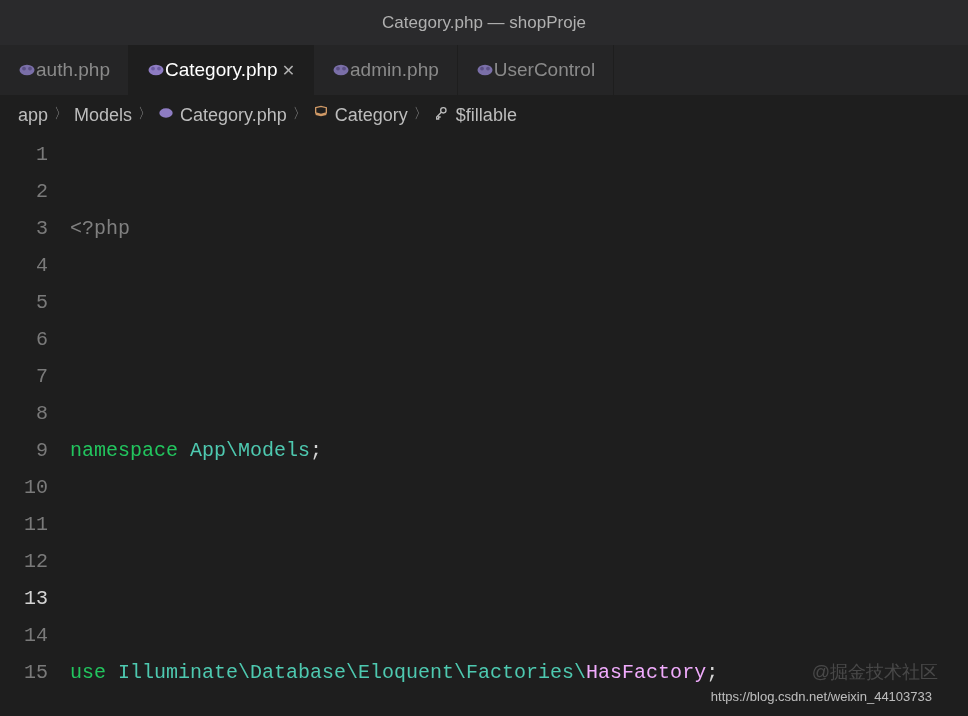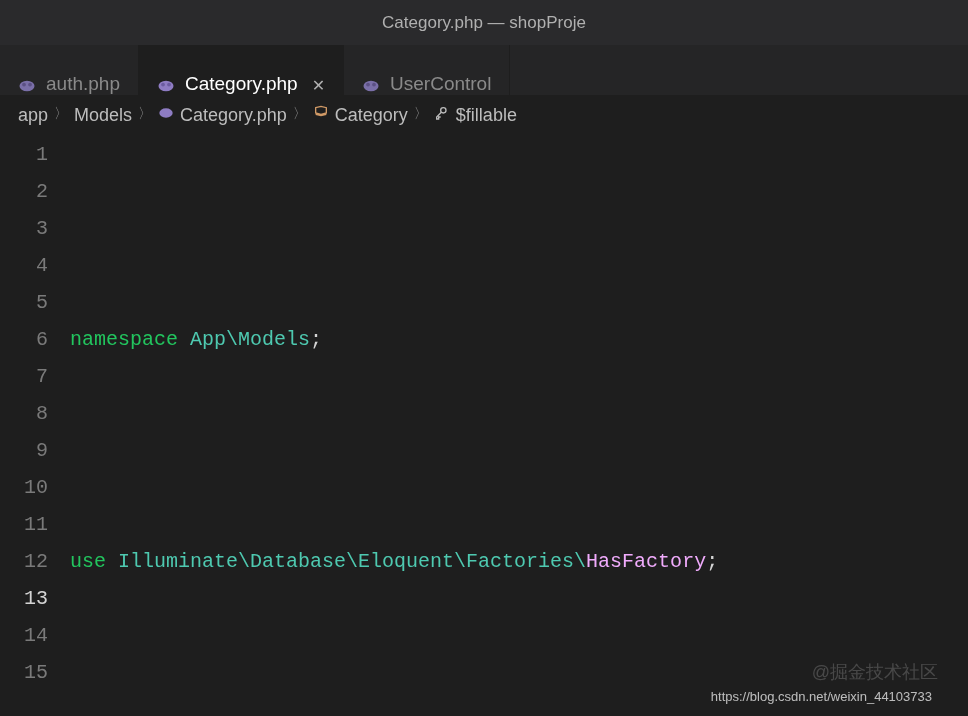--- a/index.html
+++ b/index.html
@@ -22,23 +22,22 @@
   color: #b0b0b0;
   font-family: -apple-system, 'Segoe UI', sans-serif;
 }
 .tabs {
   display: flex;
   background: #252526;
   height: 50px;
 }
 .tab {
   display: flex;
-  align-items: flex-end;
+  align-items: center;
   padding: 0 18px;
-  gap: 10px;
   color: #8a8a8a;
   font-size: 19px;
   font-family: -apple-system, 'Segoe UI', sans-serif;
   cursor: pointer;
   border-right: 1px solid #1e1e1e;
 }
 .tab.active {
   background: #1e1e1e;
   color: #ffffff;
 }
@@ -126,20 +125,28 @@
     <span>auth.php</span>
   </div>
   <div class="tab active">
     <svg class="elephant" viewBox="0 0 24 24">
         <ellipse cx="12" cy="12" rx="10" ry="7" fill="#8e7cc3"></ellipse>
         <ellipse cx="8" cy="10" rx="2.5" ry="2.5" fill="#6b5ba0"></ellipse>
         <ellipse cx="16" cy="10" rx="2.5" ry="2.5" fill="#6b5ba0"></ellipse>
       </svg>
     <span>Category.php</span>
     <span class="close">✕</span>
+  </div>
+  <div class="tab">
+    <svg class="elephant" viewBox="0 0 24 24">
+        <ellipse cx="12" cy="12" rx="10" ry="7" fill="#7a6fa8"></ellipse>
+        <ellipse cx="8" cy="10" rx="2.5" ry="2.5" fill="#5b5084"></ellipse>
+        <ellipse cx="16" cy="10" rx="2.5" ry="2.5" fill="#5b5084"></ellipse>
+      </svg>
+    <span>admin.php</span>
   </div>
   <div class="tab">
     <svg class="elephant" viewBox="0 0 24 24">
         <ellipse cx="12" cy="12" rx="10" ry="7" fill="#7a6fa8"></ellipse>
         <ellipse cx="8" cy="10" rx="2.5" ry="2.5" fill="#5b5084"></ellipse>
         <ellipse cx="16" cy="10" rx="2.5" ry="2.5" fill="#5b5084"></ellipse>
       </svg>
     <span>UserControl</span>
   </div>
 </div>
@@ -178,20 +185,21 @@
       <div class="ln">8</div>
       <div class="ln">9</div>
       <div class="ln">10</div>
       <div class="ln">11</div>
       <div class="ln">12</div>
       <div class="ln current">13</div>
       <div class="ln">14</div>
       <div class="ln">15</div>
   </div>
   <div class="code">
+    <div class="code-line"><span class="tok-tag">&lt;?php</span></div>
     <div class="code-line"></div>
     <div class="code-line"><span class="tok-keyword">namespace</span><span class="tok-default"> </span><span class="tok-ns">App\Models</span><span class="tok-punct">;</span></div>
     <div class="code-line"></div>
     <div class="code-line"><span class="tok-keyword">use</span><span class="tok-default"> </span><span class="tok-ns">Illuminate\Database\Eloquent\Factories\</span><span class="tok-type">HasFactory</span><span class="tok-punct">;</span></div>
     
     
     
     
     
     

